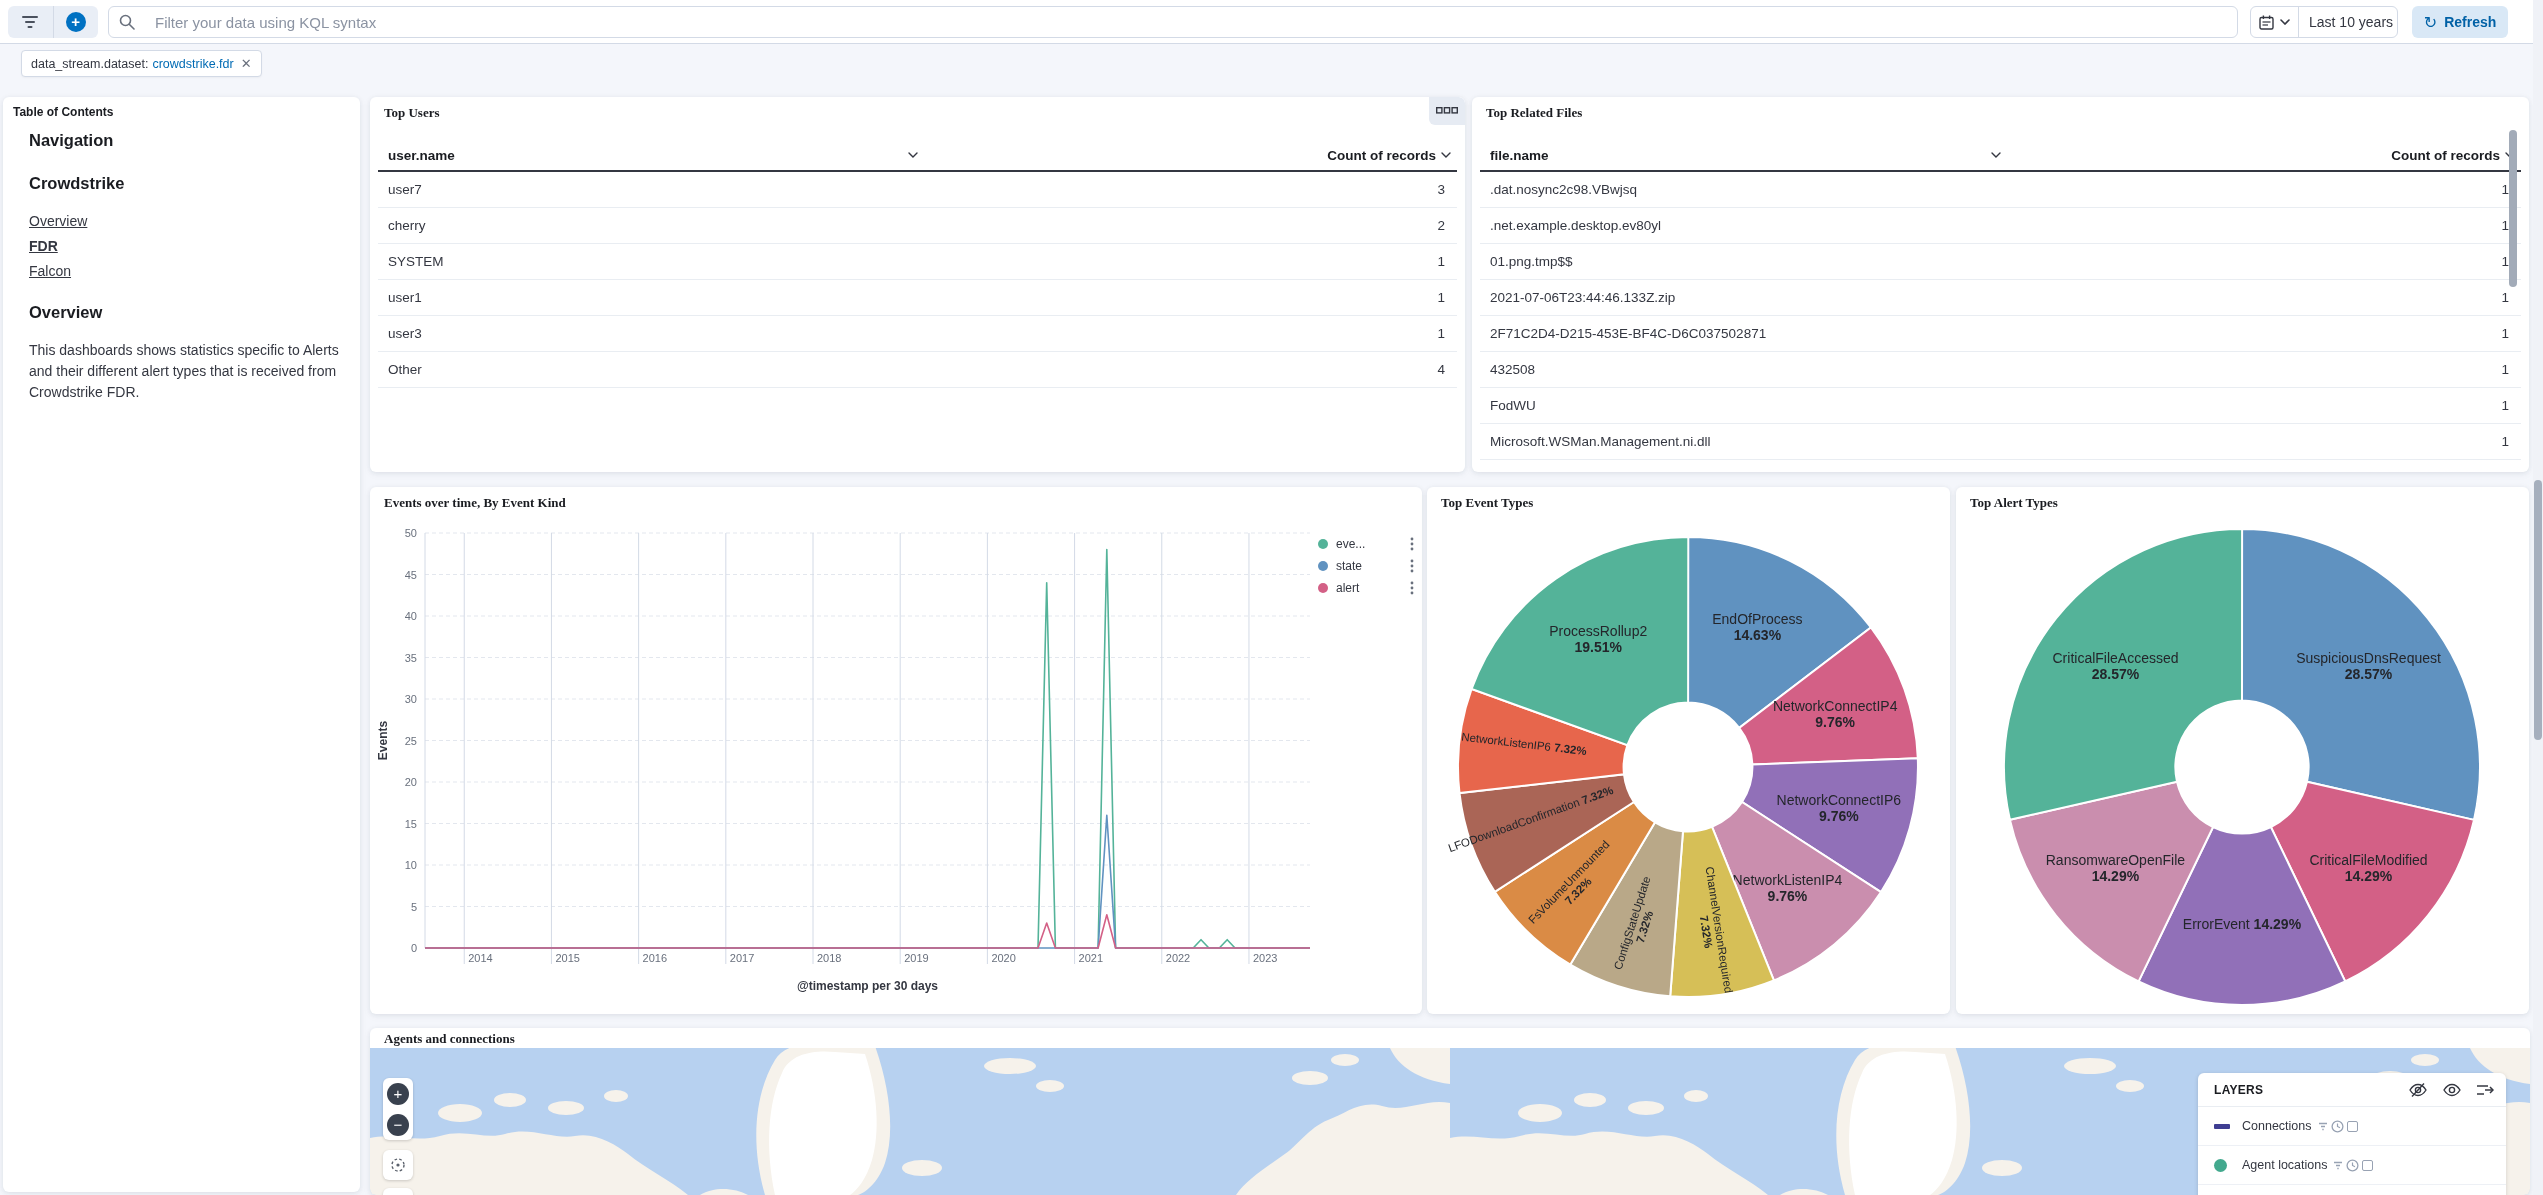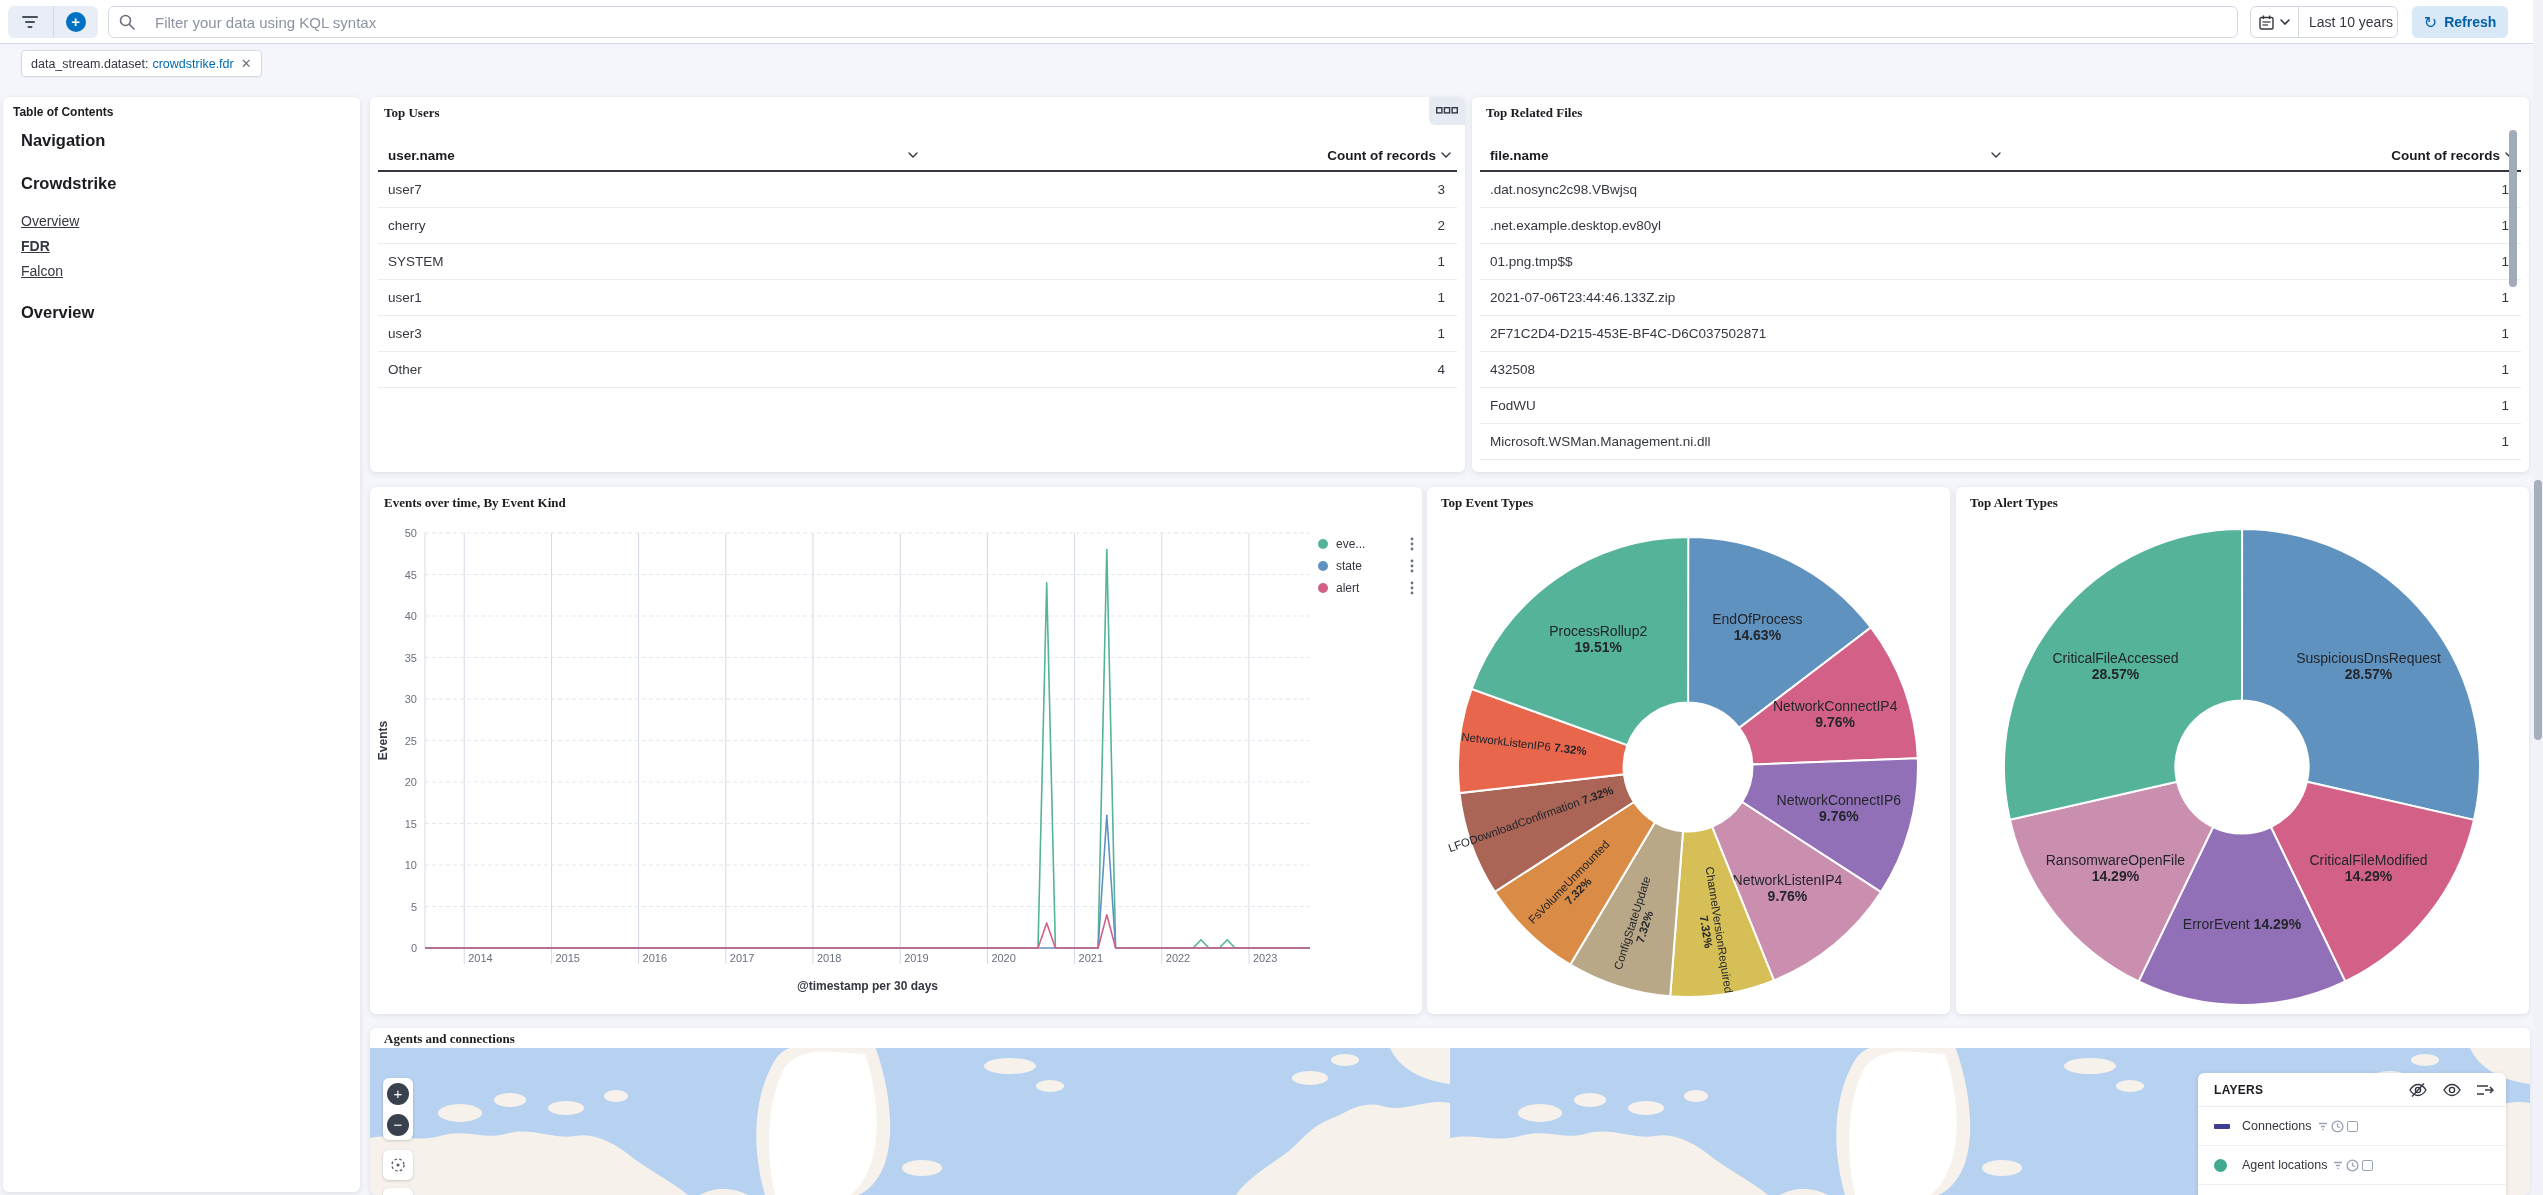--- a/index.html
+++ b/index.html
@@ -27,21 +27,21 @@
   .refresh-glyph { font-size:16px; font-weight:400; }
   
   .filter-row { position:absolute; left:16px; top:44px; width:2543px; height:53px; background:#F4F6FB; }
   .pill { position:absolute; left:5px; top:6px; height:27px; background:#fff; border:1px solid #D3DAE6; border-radius:4px; display:inline-flex; align-items:center; padding:0 9px; font-size:12.5px; box-shadow:0 1px 2px rgba(0,0,0,.04); cursor:pointer; }
   .pill .field { color:#343741; }
   .pill .value { color:#006BB4; margin-left:4px; }
   .pill .close { color:#69707D; margin-left:7px; font-size:13px; }
   
   .panel { position:absolute; background:#fff; border-radius:6px; box-shadow:0 1px 4px rgba(48,58,80,.08), 0 2px 8px rgba(48,58,80,.05); }
   .panel-title { position:absolute; left:14px; top:8px; font-size:13px; font-weight:700; color:#1A1C21; white-space:nowrap;font-family:Liberation Serif, serif; }
-  #panel-toc   { left:3px;    top:97px;  width:357px;  height:1095px; }
+  #panel-toc   { left:3px;    top:97px;  width:357px;  height:1095px;padding-left:8px; }
   #panel-users { left:370px;  top:97px;  width:1095px; height:375px; overflow:hidden; }
   #panel-files { left:1472px; top:97px;  width:1057px; height:375px; overflow:hidden; }
   #panel-events{ left:370px;  top:487px; width:1052px; height:527px; overflow:hidden; }
   #panel-etypes{ left:1427px; top:487px; width:523px;  height:527px; overflow:hidden; }
   #panel-atypes{ left:1956px; top:487px; width:573px;  height:527px; overflow:hidden; }
   #panel-map   { left:370px;  top:1028px; width:2160px; height:167px; overflow:hidden; }
   
   .toc-title { position:absolute; top:8px; left:10px; font-size:12px; font-weight:700; color:#1A1C21; }
   #toc-body { padding:30px 18px 0 18px; }
   .toc-h { font-size:16.5px; font-weight:700; color:#1A1C21; margin-top:24px; }
@@ -149,20 +149,21 @@
   <div class="toc-title">Table of Contents</div>
   <div id="toc-body">
       <div class="toc-h">Navigation</div>
       <div class="toc-h">Crowdstrike</div>
       <div class="toc-links">
         <div class="toc-link">Overview</div>
         <div class="toc-link current">FDR</div>
         <div class="toc-link">Falcon</div>
       </div>
       <div class="toc-h">Overview</div>
+      <p class="toc-para">This dashboards shows statistics specific to Alerts and their different alert types that is received from Crowdstrike FDR.</p>
     </div>
 </div>
 
 <div class="panel" id="panel-users">
   <div class="panel-title">Top Users</div>
   <div class="options-btn">
     <svg width="22" height="8" viewBox="0 0 22 8">
       <g fill="none" stroke="#343741" stroke-width="1.4">
         <rect x="0.7" y="0.7" width="5.2" height="5.2"></rect>
           <rect x="8.4" y="0.7" width="5.2" height="5.2"></rect>

